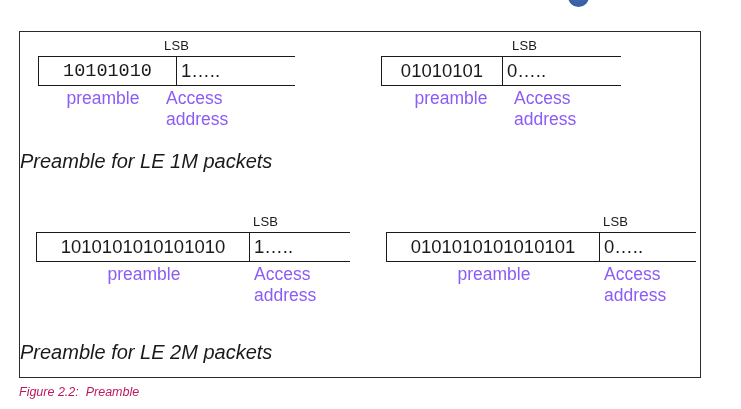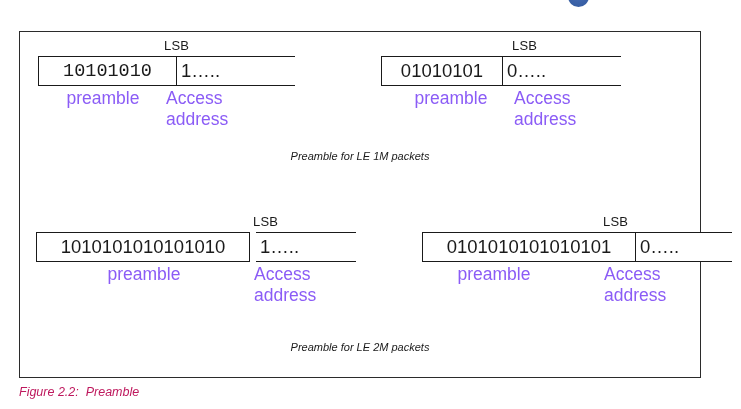--- a/index.html
+++ b/index.html
@@ -103,25 +103,25 @@
     position: absolute;
     font-size: 17.5px;
     line-height: 21px;
     white-space: nowrap;
     color: #8b5cf6;
   }
   .cap-access { white-space: normal; width: 86px; }
 
   .section-caption {
     position: absolute;
-    font-size: 11px;
+    font-size: 20px;
     font-style: italic;
     white-space: nowrap;
     color: #1a1a1a;
-    text-align: center;
+    text-align: left;
   }
 
   #figure-caption {
     position: absolute;
     left: 19px;
     top: 385px;
     font-size: 12.5px;
     font-style: italic;
     white-space: pre;
     color: #be185d;
@@ -156,32 +156,32 @@
       <div class="cap cap-access" style="left:494px; top:56px;">Access address</div>
     </div>
 
     <div class="section-caption" style="left:0; right:0; top:118px;">Preamble for LE 1M packets</div>
   </div>
 
   <div class="packet-row" id="row-2m">
 
     <div class="preamble-group">
       <div class="lsb-label" style="left:233px; top:19px;">LSB</div>
-      <div class="cells" style="left:16px; top:37px;gap:6px;">
+      <div class="cells" style="left:16px; top:37px;">
         <div class="cell-preamble" style="width:214px;">1010101010101010</div>
         <div class="cell-access" style="width:100px;">1…..</div>
       </div>
       <div class="cap" style="left:18px; top:69px; width:212px; text-align:center;">preamble</div>
       <div class="cap cap-access" style="left:234px; top:69px;">Access address</div>
     </div>
 
     <div class="preamble-group">
       <div class="lsb-label" style="left:583px; top:19px;">LSB</div>
       <div class="cells" style="left:366px; top:37px;">
-        <div class="cell-preamble" style="width:214px;margin-left:36px;">0101010101010101</div>
+        <div class="cell-preamble" style="width:214px;">0101010101010101</div>
         <div class="cell-access" style="width:96px;">0…..</div>
       </div>
       <div class="cap" style="left:368px; top:69px; width:212px; text-align:center;">preamble</div>
       <div class="cap cap-access" style="left:584px; top:69px;">Access address</div>
     </div>
 
     <div class="section-caption" style="left:0; right:0; top:146px;">Preamble for LE 2M packets</div>
   </div>
 
 </div>

